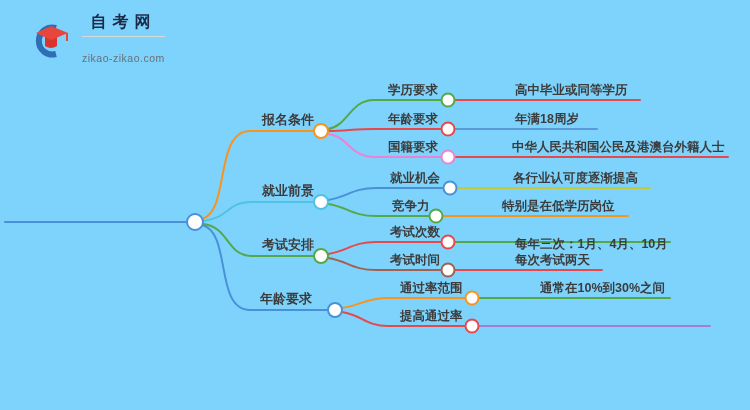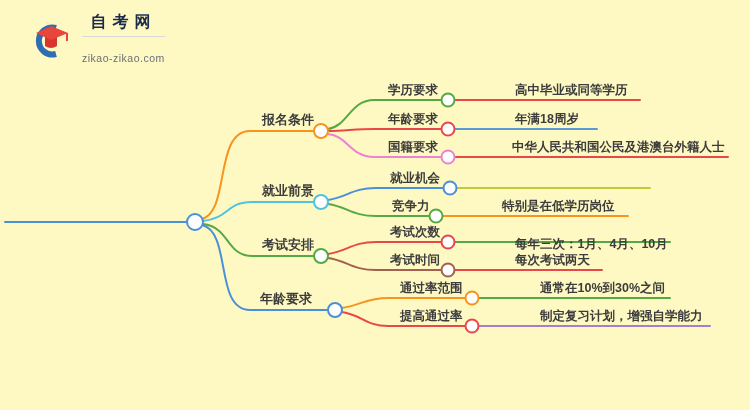--- a/index.html
+++ b/index.html
@@ -8,21 +8,21 @@
     width: 750px;
     height: 410px;
     background: #ffffff;
     font-family: "Liberation Sans", "DejaVu Sans", sans-serif;
     overflow: hidden;
   }
   #canvas {
     position: relative;
     width: 750px;
     height: 410px;
-    background: #fef9c3;
+    background: #7dd3fc;
   }
   svg.map {
     position: absolute;
     left: 0; top: 0;
     width: 750px; height: 410px;
   }
   svg.map path { fill: none; stroke-width: 2; stroke-linecap: round; }
   svg.map circle { fill: #ffffff; stroke-width: 2; }
   .lbl {
     position: absolute;
@@ -128,28 +128,28 @@
   <div class="lbl branch" style="left:262px;top:112px;">报名条件</div>
   <div class="lbl" style="left:388px;top:82px;">学历要求</div>
   <div class="lbl" style="left:515px;top:82px;">高中毕业或同等学历</div>
   <div class="lbl" style="left:388px;top:111px;">年龄要求</div>
   <div class="lbl" style="left:515px;top:111px;">年满18周岁</div>
   <div class="lbl" style="left:388px;top:139px;">国籍要求</div>
   <div class="lbl" style="left:512px;top:139px;">中华人民共和国公民及港澳台外籍人士</div>
 
   <div class="lbl branch" style="left:262px;top:183px;">就业前景</div>
   <div class="lbl" style="left:390px;top:170px;">就业机会</div>
+  <div class="lbl" style="left:513px;top:170px;">各行业认可度逐渐提高</div>
   <div class="lbl" style="left:392px;top:198px;">竞争力</div>
   <div class="lbl" style="left:502px;top:198px;">特别是在低学历岗位</div>
 
   <div class="lbl branch" style="left:262px;top:237px;">考试安排</div>
   <div class="lbl" style="left:390px;top:224px;">考试次数</div>
   <div class="lbl" style="left:515px;top:236px;">每年三次：1月、4月、10月</div>
   <div class="lbl" style="left:390px;top:252px;">考试时间</div>
   <div class="lbl" style="left:515px;top:252px;">每次考试两天</div>
 
   <div class="lbl branch" style="left:260px;top:291px;">年龄要求</div>
   <div class="lbl" style="left:400px;top:280px;">通过率范围</div>
   <div class="lbl" style="left:540px;top:280px;">通常在10%到30%之间</div>
   <div class="lbl" style="left:400px;top:308px;">提高通过率</div>
-  <div class="lbl" style="left:540px;top:308px;">制定复习计划，增强自学能力</div>
 
 </div>
 
 </body></html>

